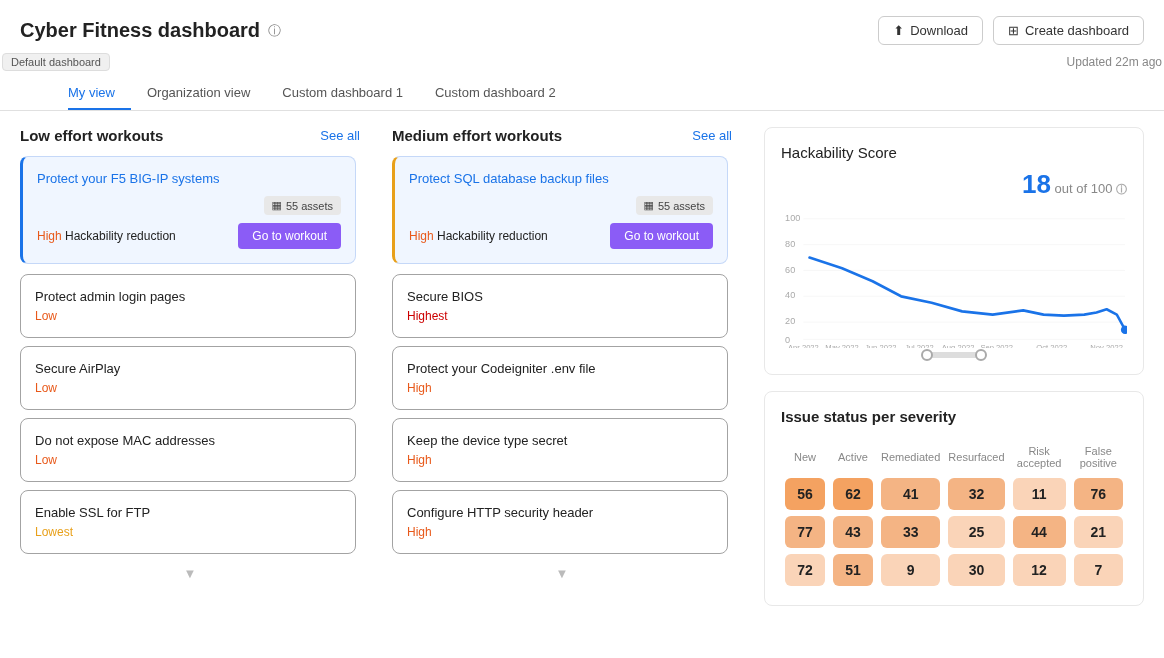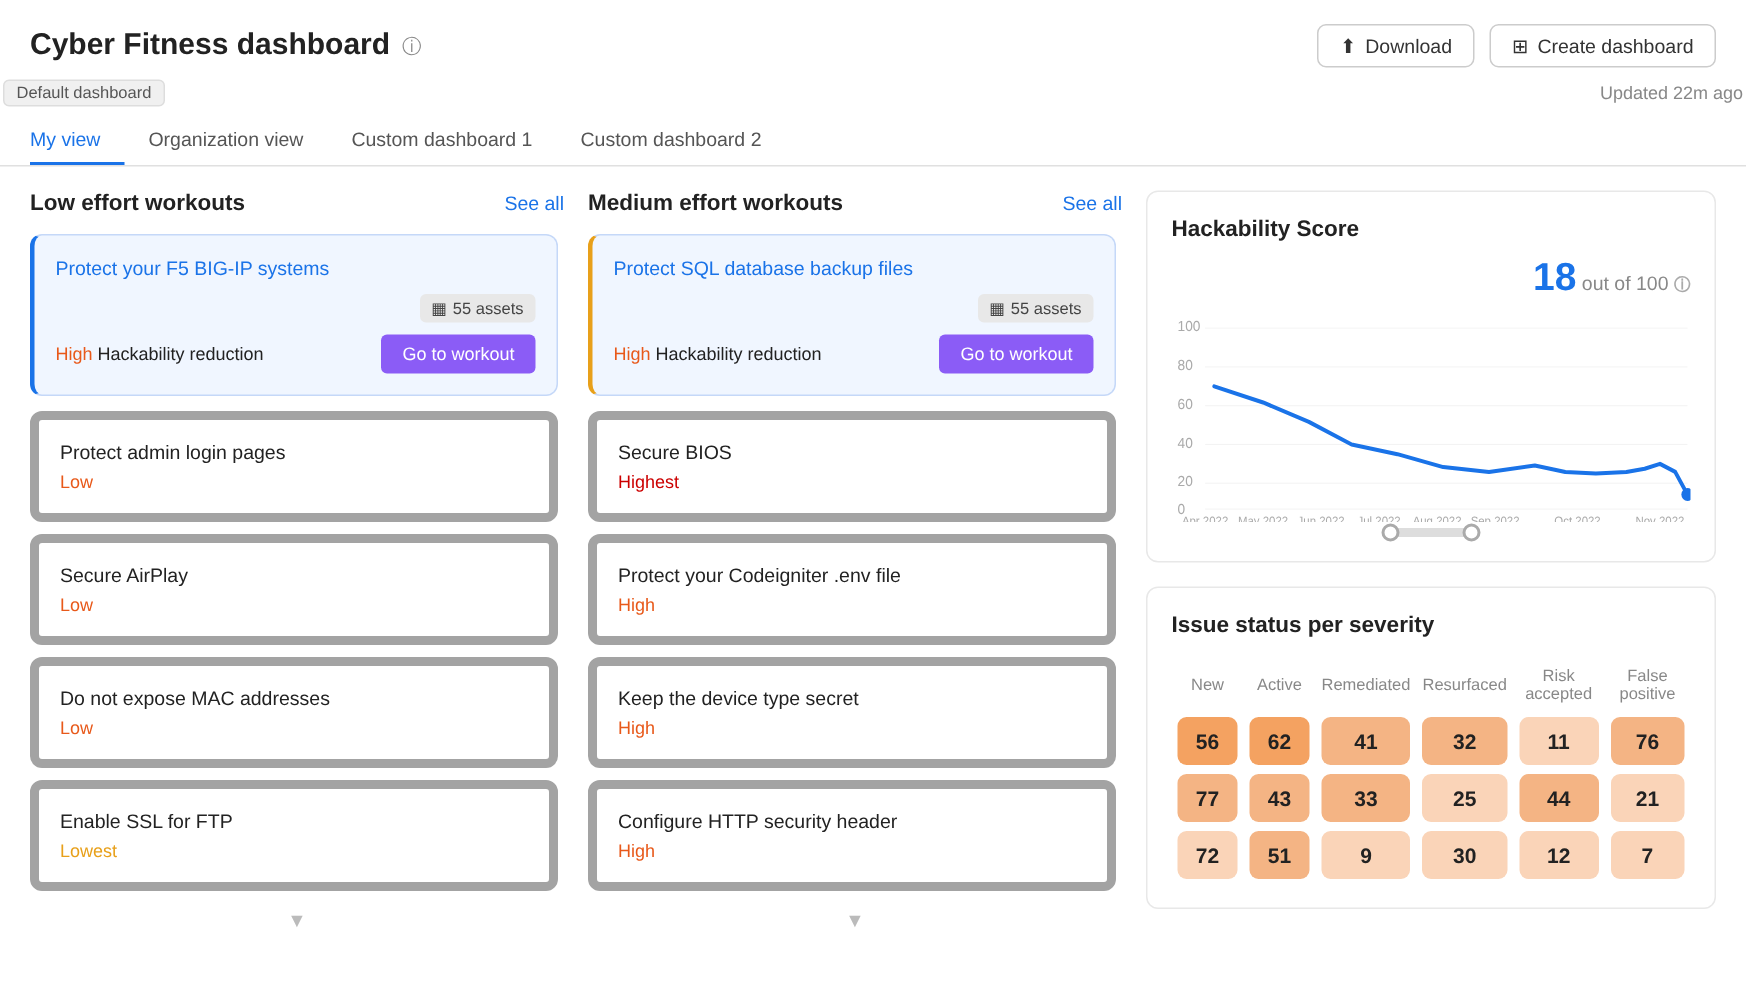--- a/index.html
+++ b/index.html
@@ -8,57 +8,57 @@
     .header { display: flex; align-items: center; justify-content: space-between; padding: 16px 20px 8px; }
     .header-left { display: flex; align-items: center; gap: 8px; flex-wrap: wrap; }
     .title { font-size: 20px; font-weight: 700; }
     .info-icon { color: #888; font-size: 13px; cursor: pointer; }
     .default-badge { background: #f0f0f0; border: 1px solid #ddd; border-radius: 4px; padding: 2px 8px; font-size: 11px; color: #555; }
     .header-right { display: flex; gap: 10px; align-items: center; }
     .btn-outline { display: flex; align-items: center; gap: 6px; border: 1px solid #ccc; border-radius: 6px; padding: 6px 14px; background: #fff; cursor: pointer; font-size: 13px; color: #333; }
 
     .tabs { display: flex; gap: 0; padding: 0 20px; border-bottom: 1px solid #e0e0e0; }
     .tab { padding: 8px 16px; cursor: pointer; font-size: 13px; color: #555; border-bottom: 2px solid transparent; }
-    .tab.active { color: #1a73e8; border-bottom: 2px solid #1a73e8; font-weight: 500; }
+    .tab.active { color: #1a73e8; border-bottom: 2px solid #1a73e8; font-weight: 500; margin-left: 48px; }
     .tab:first-child { padding-left: 0; }
 
-    .main { display: flex; gap: 0; padding: 16px 20px; height: calc(658px - 120px); overflow: hidden; }
+    .main { display: flex; gap: 16px; padding: 16px 20px; height: calc(658px - 120px); overflow: hidden; }
 
     .col { flex: 1; min-width: 0; padding-right: 16px; }
     .col:last-child { padding-right: 0; }
 
     .col-header { display: flex; justify-content: space-between; align-items: center; margin-bottom: 12px; }
     .col-title { font-size: 15px; font-weight: 600; }
     .see-all { color: #1a73e8; font-size: 13px; cursor: pointer; text-decoration: none; }
 
     .workout-card-featured { border: 1px solid #c5d8f8; border-radius: 8px; padding: 14px; background: #f0f6ff; margin-bottom: 10px; position: relative; }
     .workout-card-featured .card-title { color: #1a73e8; font-size: 13px; font-weight: 500; margin-bottom: 10px; cursor: pointer; }
     .card-meta { display: flex; justify-content: space-between; align-items: center; margin-bottom: 8px; }
     .assets-badge { display: flex; align-items: center; gap: 4px; background: #e8e8e8; border-radius: 4px; padding: 3px 8px; font-size: 11px; color: #444; }
     .card-footer { display: flex; justify-content: space-between; align-items: center; }
     .severity-label { font-size: 12px; }
     .severity-high { color: #e8591a; }
     .severity-low { color: #e8591a; }
     .severity-highest { color: #cc0000; }
     .severity-lowest { color: #e8a01a; }
     .go-btn { background: #8b5cf6; color: #fff; border: none; border-radius: 4px; padding: 6px 14px; font-size: 12px; cursor: pointer; }
 
-    .workout-card-simple { border: 6px solid #a3a3a3; border-radius: 8px; padding: 14px 14px; margin-bottom: 8px; background: #fff; }
+    .workout-card-simple { border: 1px solid #a3a3a3; border-radius: 8px; padding: 14px 14px; margin-bottom: 8px; background: #fff; }
     .workout-card-simple .card-title { font-size: 13px; color: #222; margin-bottom: 4px; }
 
     .scroll-col { overflow-y: hidden; position: relative; }
     .scroll-col-inner { overflow-y: auto; max-height: 480px; padding-right: 4px; }
     .scroll-col-inner::-webkit-scrollbar { width: 6px; }
     .scroll-col-inner::-webkit-scrollbar-thumb { background: #ccc; border-radius: 3px; }
 
     
     .right-panel { width: 380px; flex-shrink: 0; }
 
     .hackability-card { border: 1px solid #e8e8e8; border-radius: 8px; padding: 16px; margin-bottom: 16px; }
-    .hackability-title { font-size: 15px; font-weight: 700; margin-bottom: 8px; }
+    .hackability-title { font-size: 15px; font-weight: 400; margin-bottom: 8px; }
     .hackability-score { text-align: right; font-size: 13px; color: #888; margin-bottom: 8px; }
     .hackability-score span { font-size: 26px; font-weight: 700; color: #1a73e8; }
 
     .chart-container { width: 100%; height: 140px; position: relative; }
     svg.chart { width: 100%; height: 100%; }
 
     .chart-range-slider { display: flex; align-items: center; justify-content: center; margin-top: 4px; }
     .range-bar { width: 60px; height: 6px; background: #ddd; border-radius: 3px; position: relative; }
     .range-handle { width: 12px; height: 12px; background: #fff; border: 2px solid #aaa; border-radius: 50%; position: absolute; top: -3px; }
 

